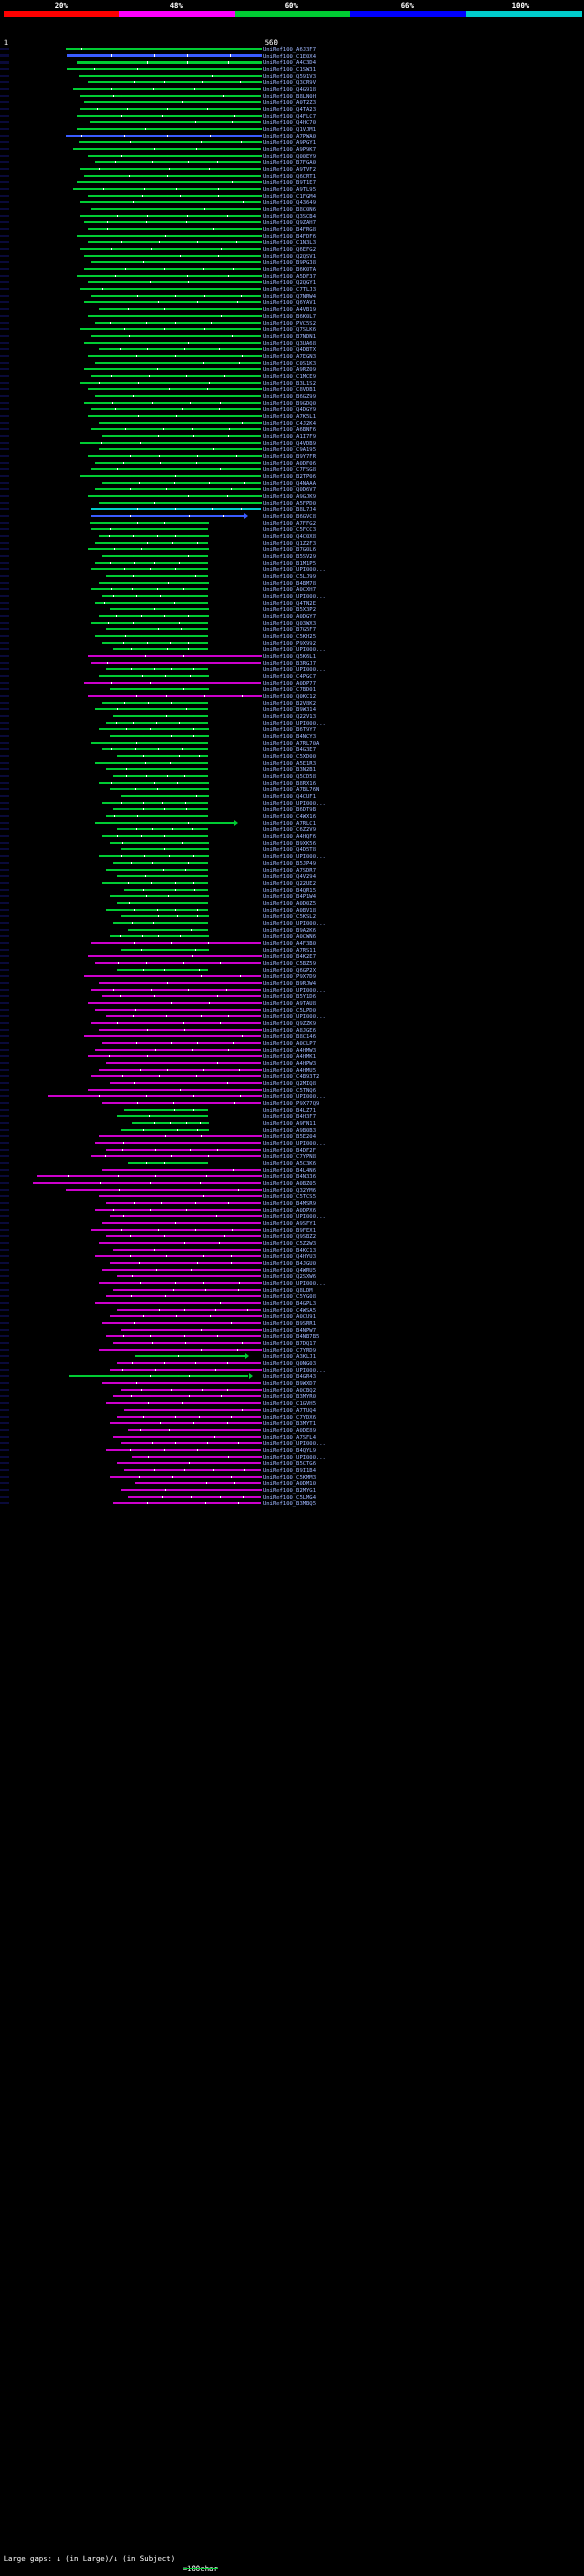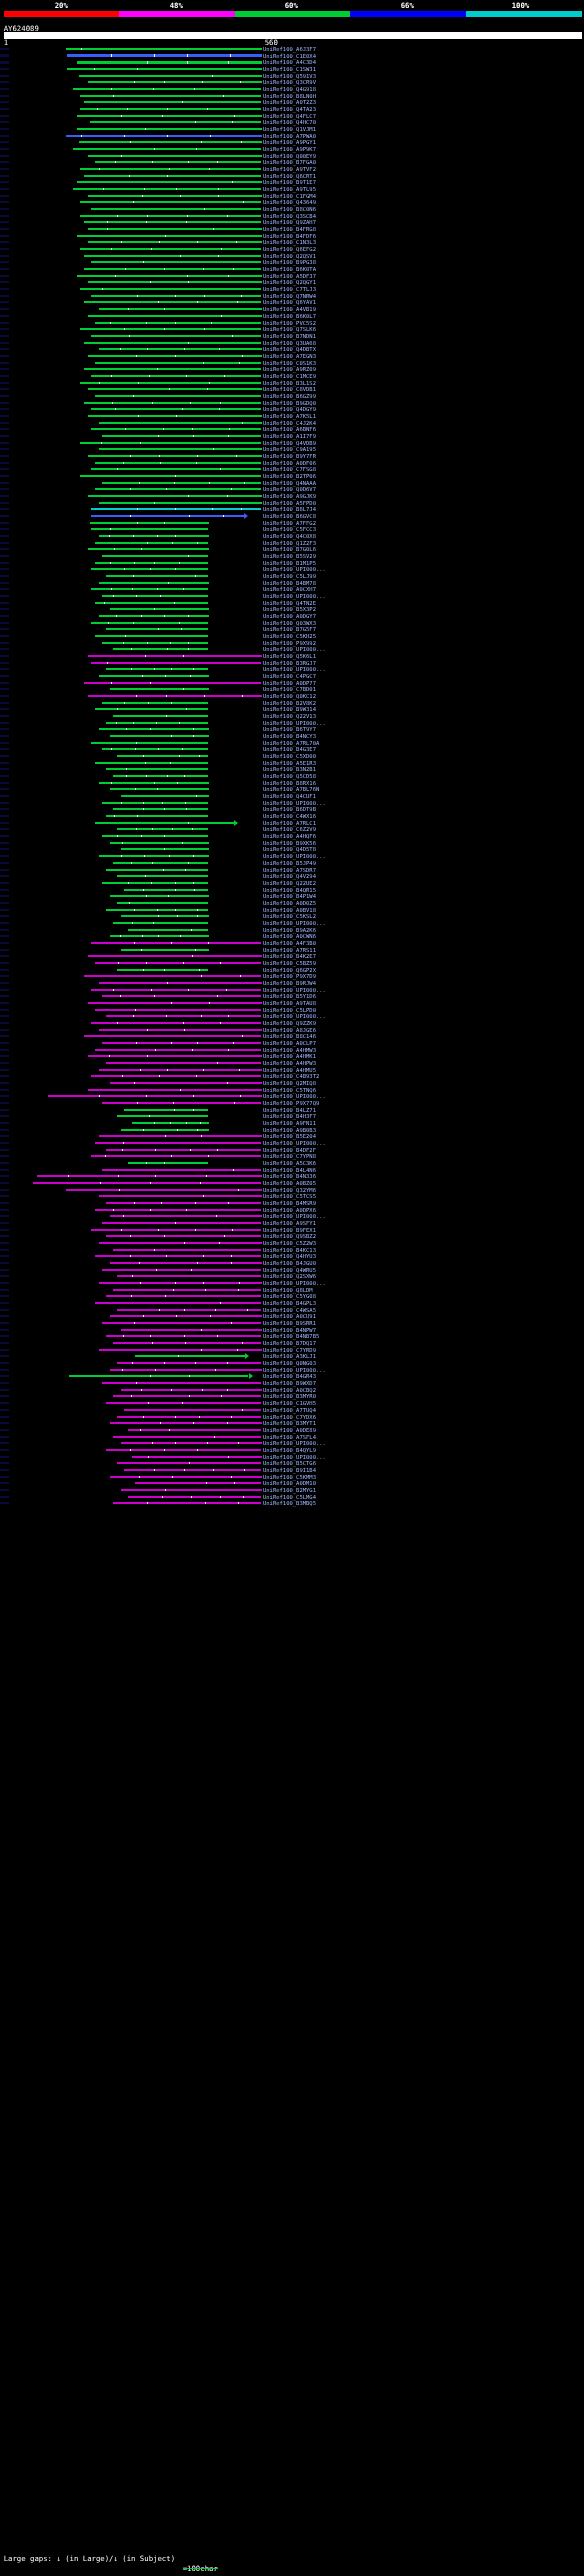--- a/index.html
+++ b/index.html
@@ -51,24 +51,20 @@
     </div>
     <div class="scale-bar">
       <i style="width:116px;background:#ff0000;"></i>
       <i style="width:116px;background:#ff00ff;"></i>
       <i style="width:116px;background:#00cc33;"></i>
       <i style="width:116px;background:#0000ff;"></i>
       <i style="width:116px;background:#00cccc;"></i>
     </div>
   </div>
 
-  <div class="queryrow">
-    <div class="query-label">AY624089</div>
-    <div class="query-bar"></div>
-  </div>
   <div class="ruler">
     <span class="r0">1</span>
     <span class="r1">560</span>
   </div>
 
   <div class="panel" id="panel">
       <div class="track" style="top:0px;">
         <div class="stub"></div>
         <div class="seg" style="left:66px;width:196px;background:#00cc33;"></div>
         <div class="tick" style="left:81px;"></div>

